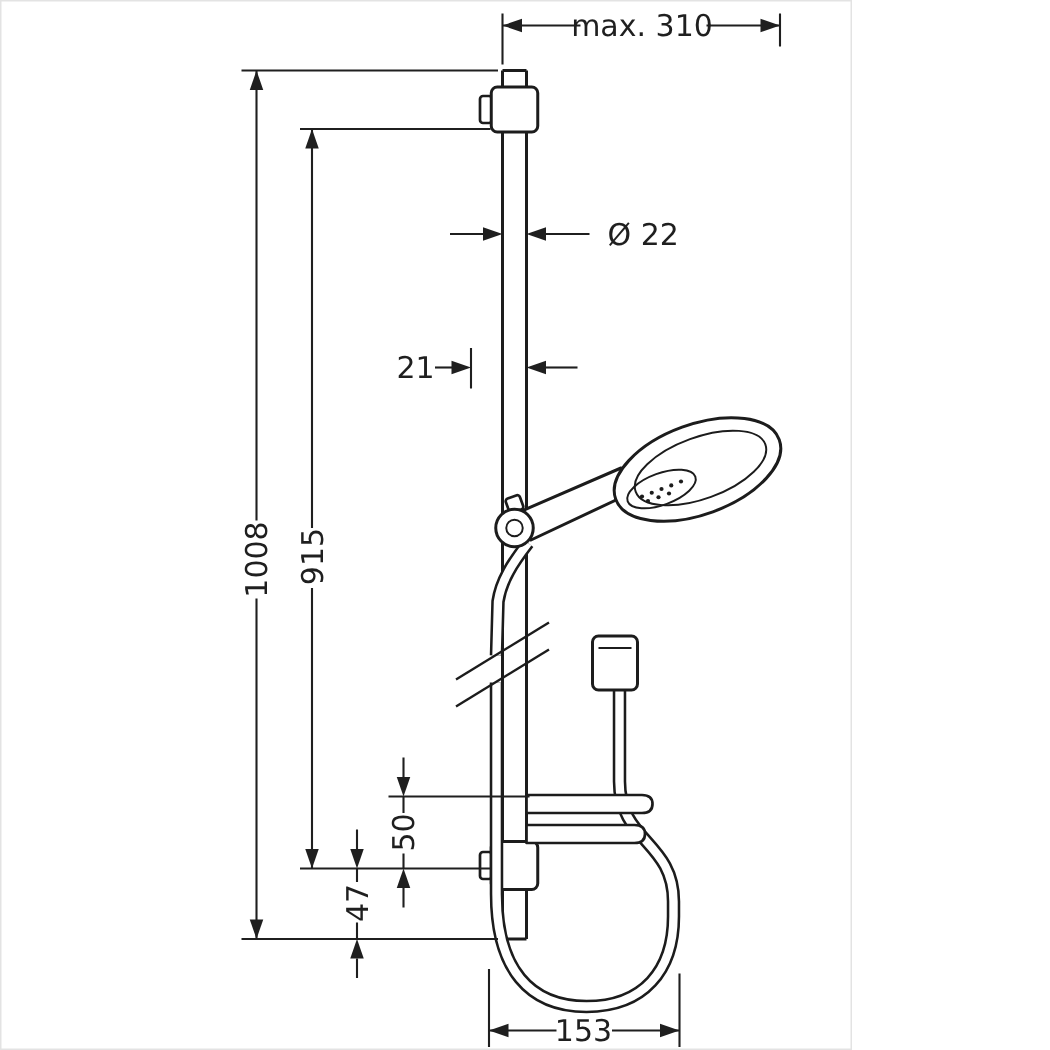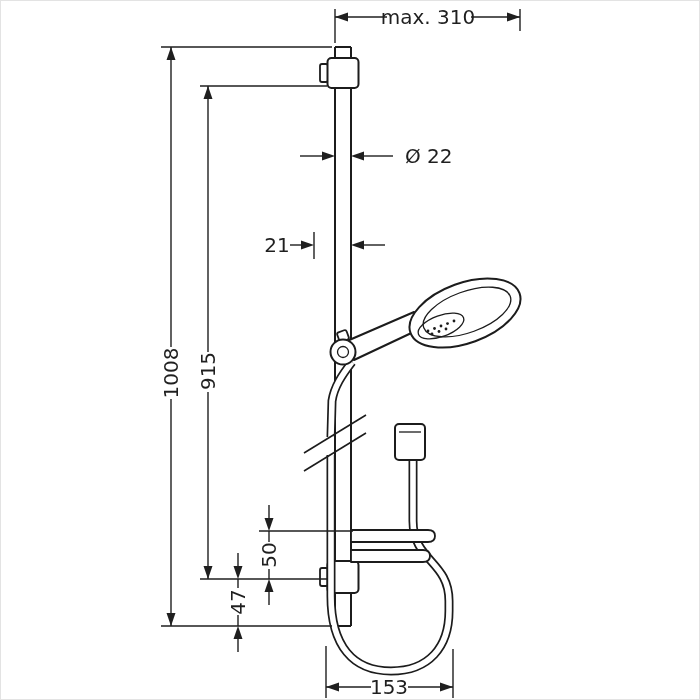--- a/index.html
+++ b/index.html
@@ -3,21 +3,21 @@
 <meta charset="utf-8">
 <style>
   html, body {
     margin: 0;
     padding: 0;
     background: #ffffff;
     font-family: "DejaVu Sans", sans-serif;
   }
   .canvas {
     position: relative;
-    width: 700px;
+    width: 568px;
     height: 700px;
     background: #ffffff;
     border: 1px solid #e3e3e3;
     box-sizing: border-box;
     overflow: hidden;
   }
   svg { display: block; }
 
   
   .fix { stroke: #1c1c1c; stroke-width: 2; fill: none; stroke-linejoin: round; }

